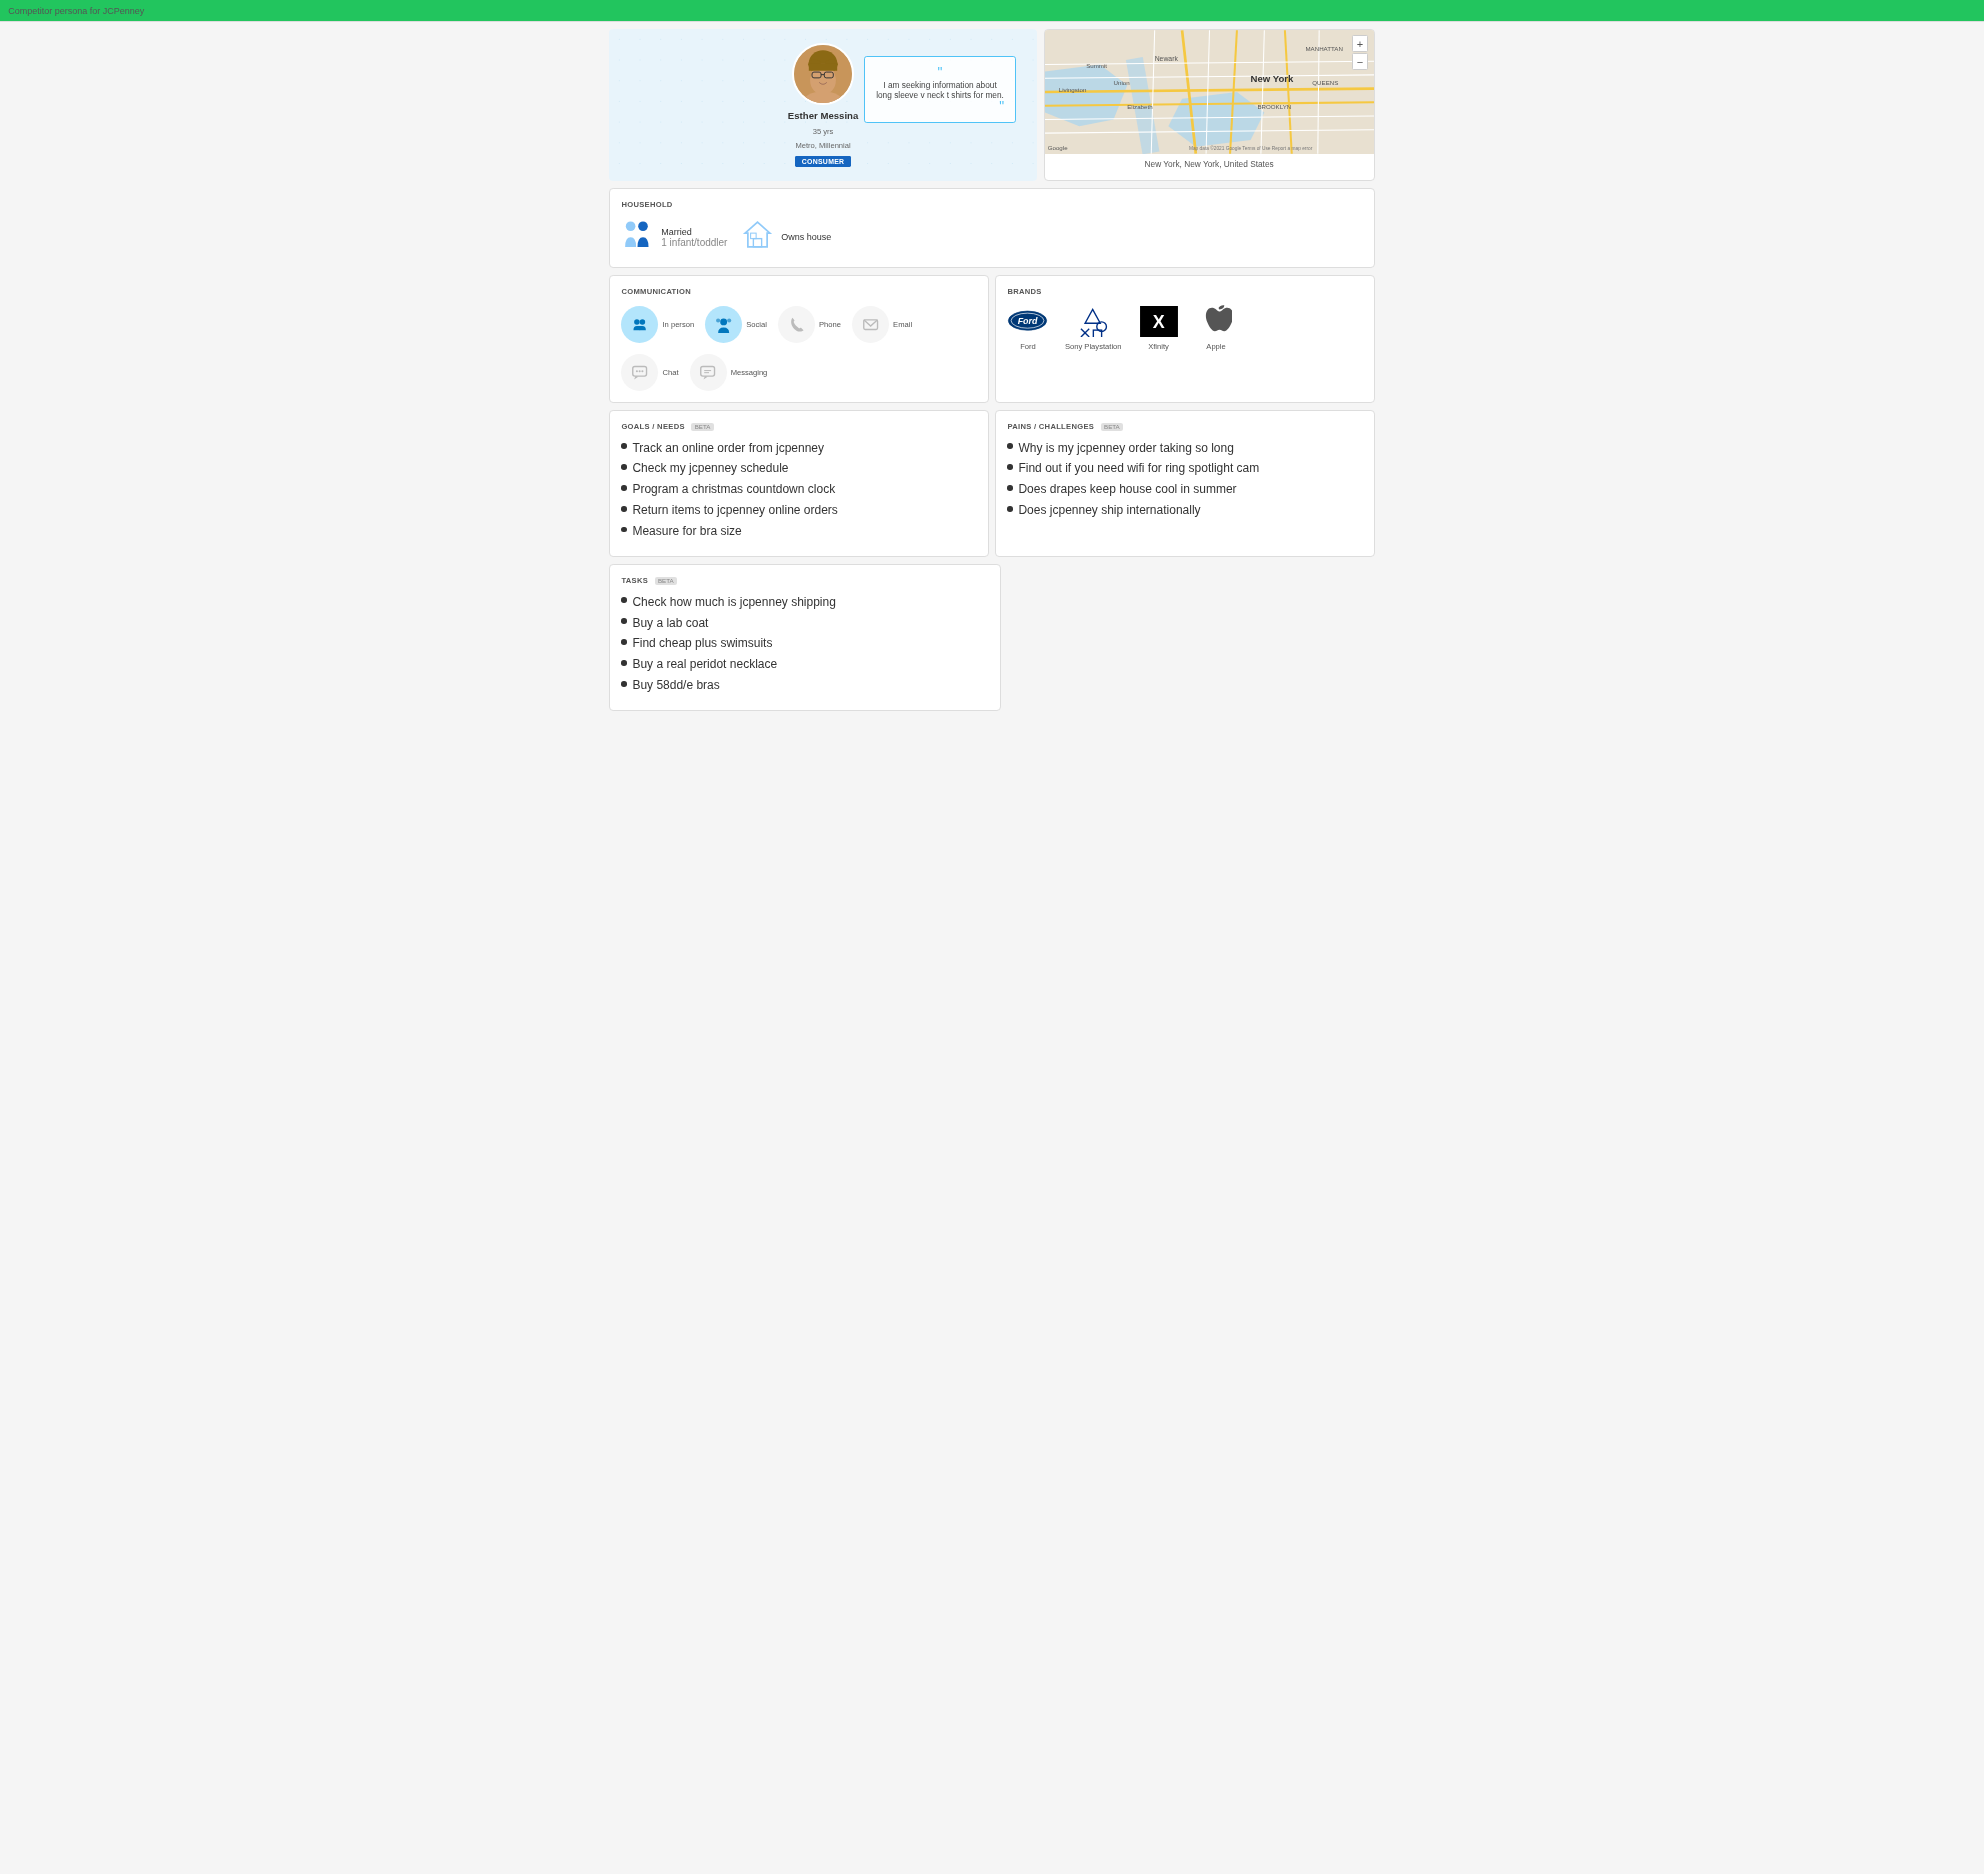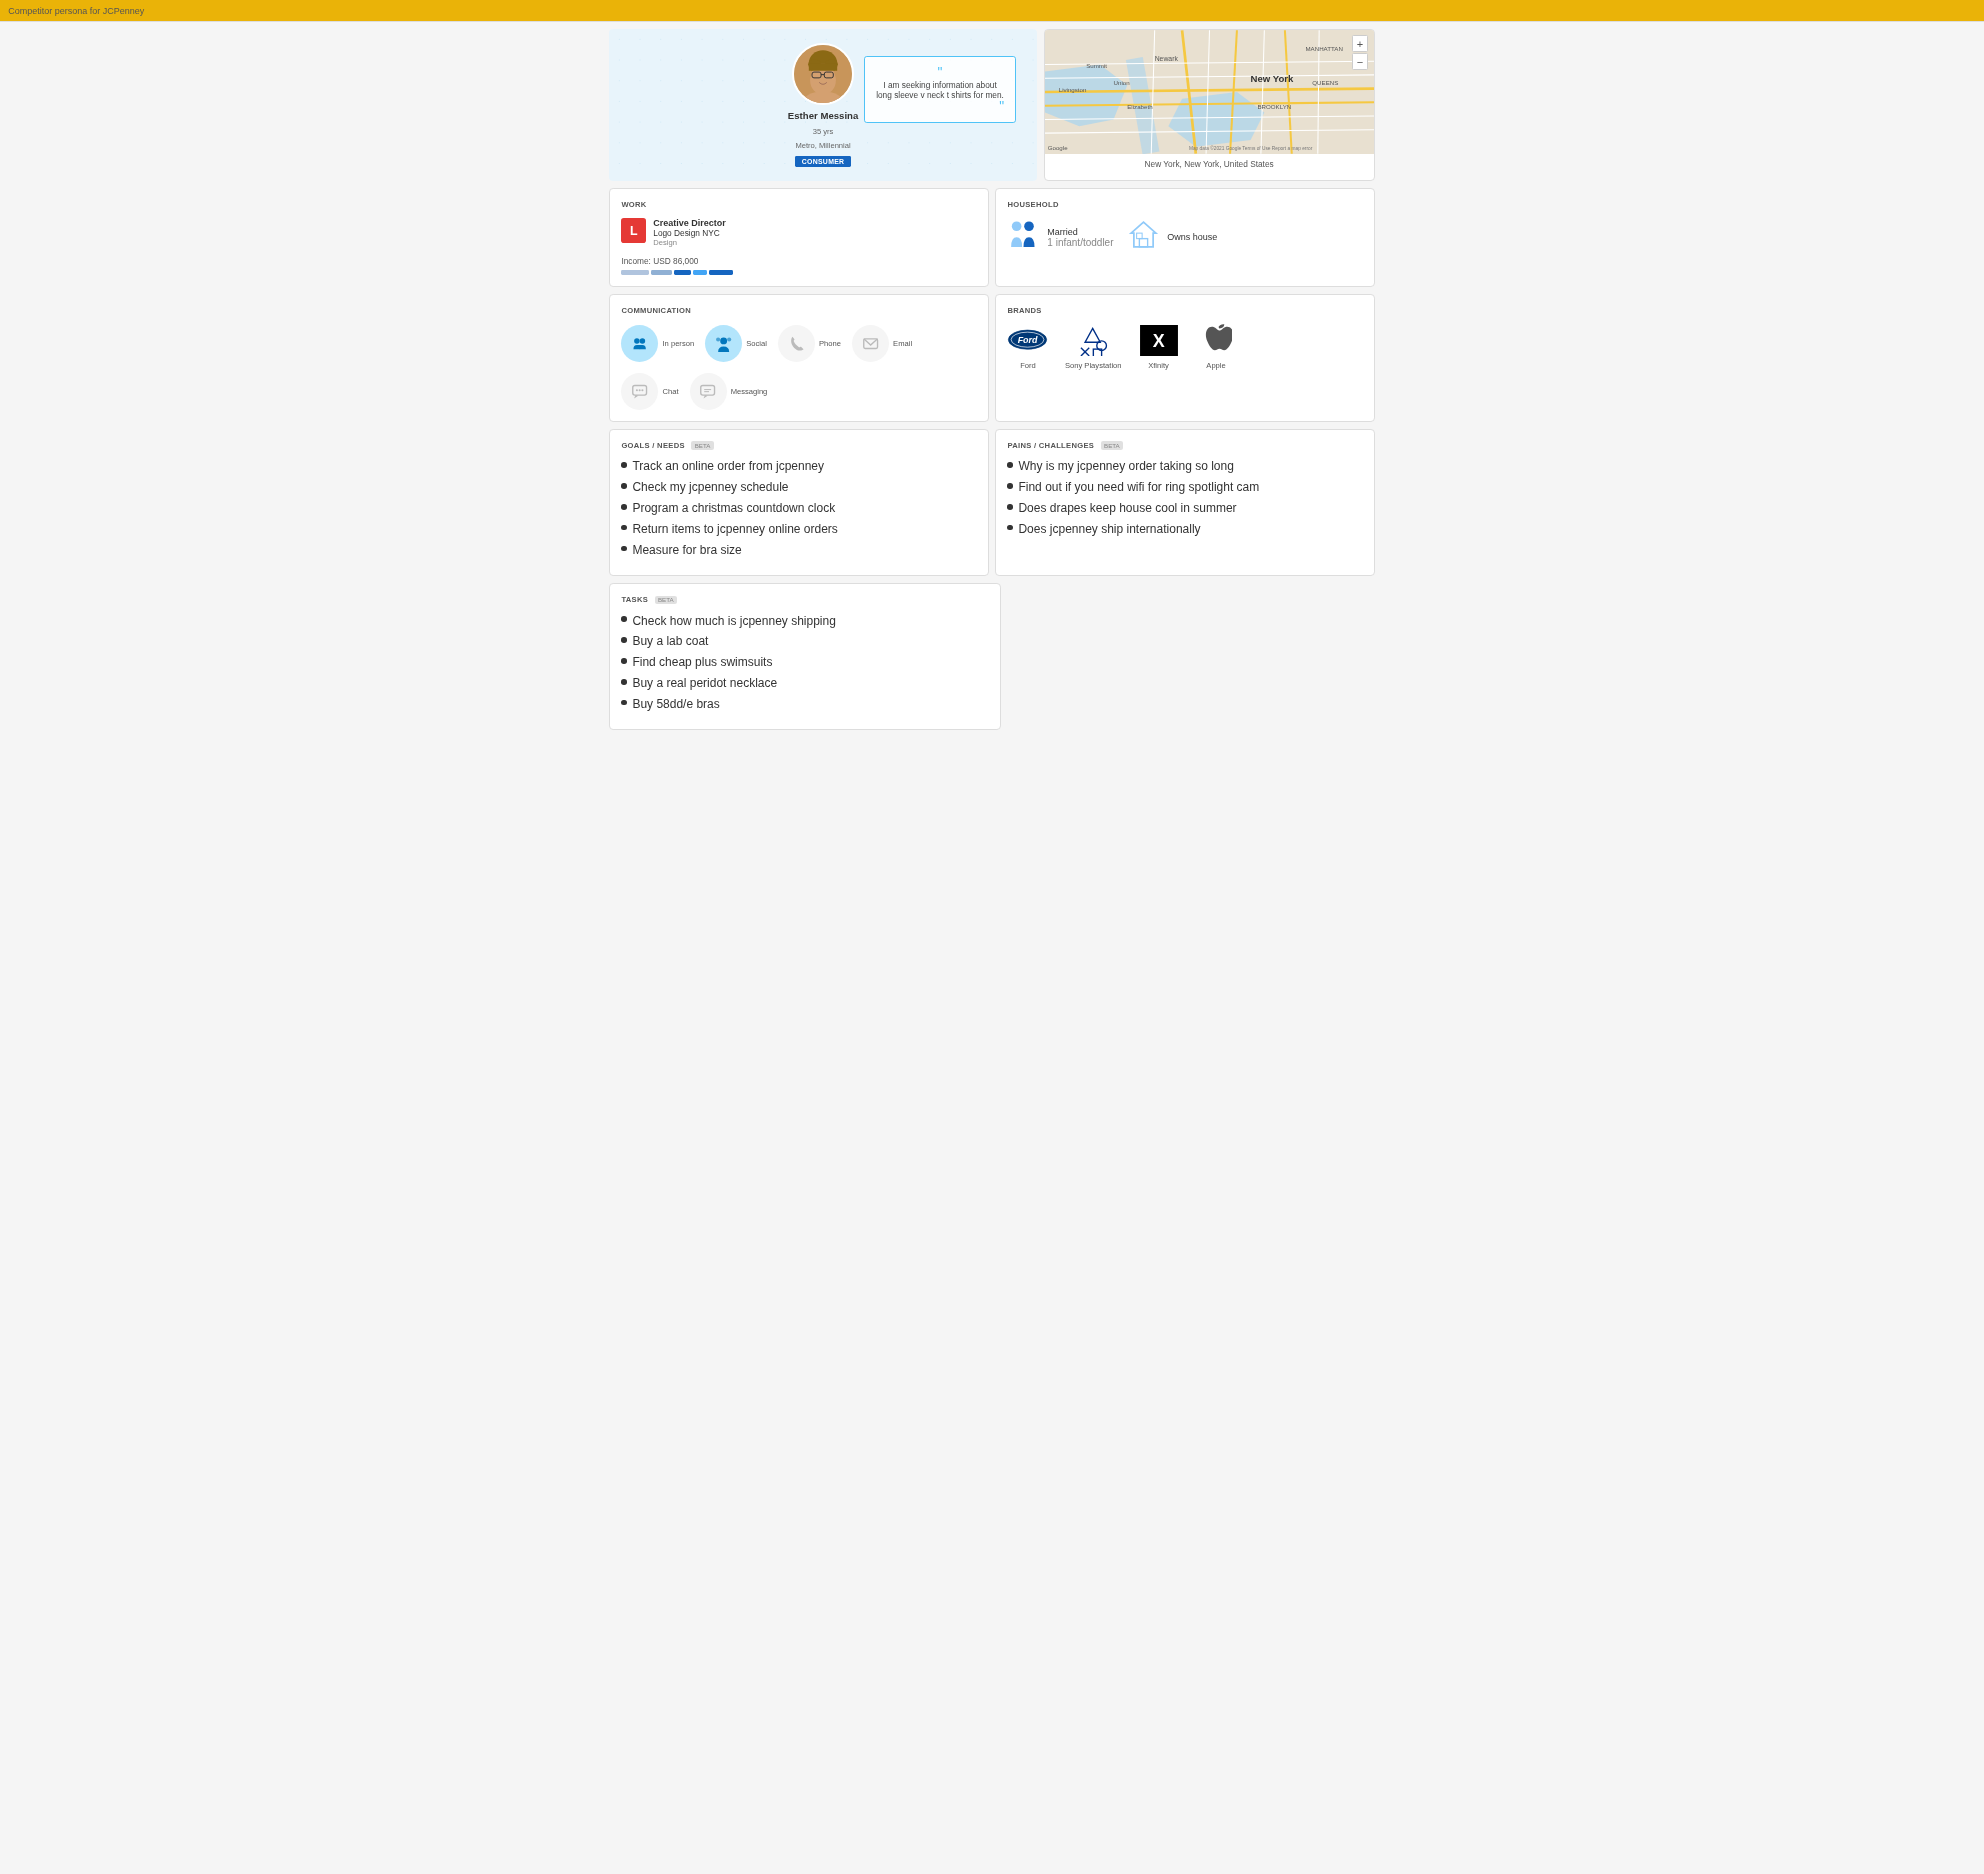--- a/index.html
+++ b/index.html
@@ -6,21 +6,21 @@
     body {
       font-family: Arial, sans-serif;
       font-size: 9px;
       background: #f5f5f5;
       color: #333;
     }
     .page-title {
       font-size: 9px;
       color: #555;
       padding: 5.5px 8.3px;
-      background: #eab308;
+      background: #22c55e;
       border-bottom: 0.7px solid #ddd;
     }
     .main-container {
       max-width: 779px;
       margin: 0 auto;
       padding: 6.9px;
     }
 
     
     .hero-section {
@@ -428,39 +428,20 @@
           <div class="map-btn">+</div>
           <div class="map-btn">−</div>
         </div>
       </div>
       <div class="map-location">New York, New York, United States</div>
     </div>
   </div>
 
   <div class="cards-row">
 
-    <div class="card">
-      <div class="card-title">WORK</div>
-      <div class="work-company">
-        <div class="company-logo">L</div>
-        <div class="company-info">
-          <div class="job-title">Creative Director</div>
-          <div class="company-name">Logo Design NYC</div>
-          <div class="department">Design</div>
-        </div>
-      </div>
-      <div class="income-label">Income: USD 86,000</div>
-      <div class="income-bar">
-        <div class="income-segment" style="width:27.6px;background:#b0c4de;"></div>
-        <div class="income-segment" style="width:20.7px;background:#90b0d4;"></div>
-        <div class="income-segment" style="width:17px;background:#1565c0;"></div>
-        <div class="income-segment" style="width:13.8px;background:#42a5f5;"></div>
-        <div class="income-segment" style="width:24px;background:#1565c0;"></div>
-      </div>
-    </div>
 
     <div class="card">
       <div class="card-title">HOUSEHOLD</div>
       <div class="household-items">
         <div class="household-item">
           <div class="household-icon">
             
             <svg width="33" height="33" viewBox="0 0 48 48">
 
               <circle cx="14" cy="12" r="7" fill="#90caf9"></circle>

